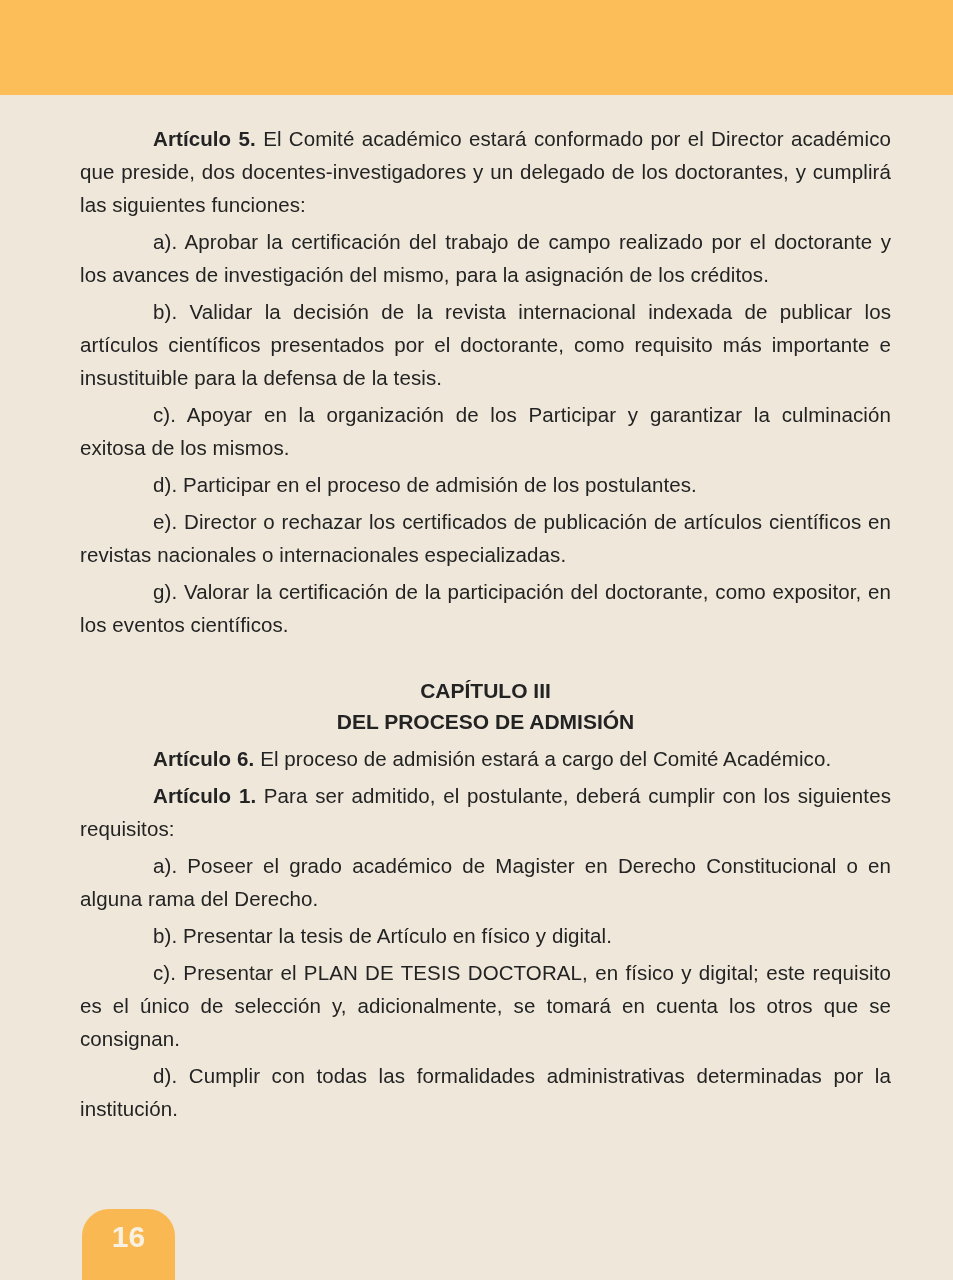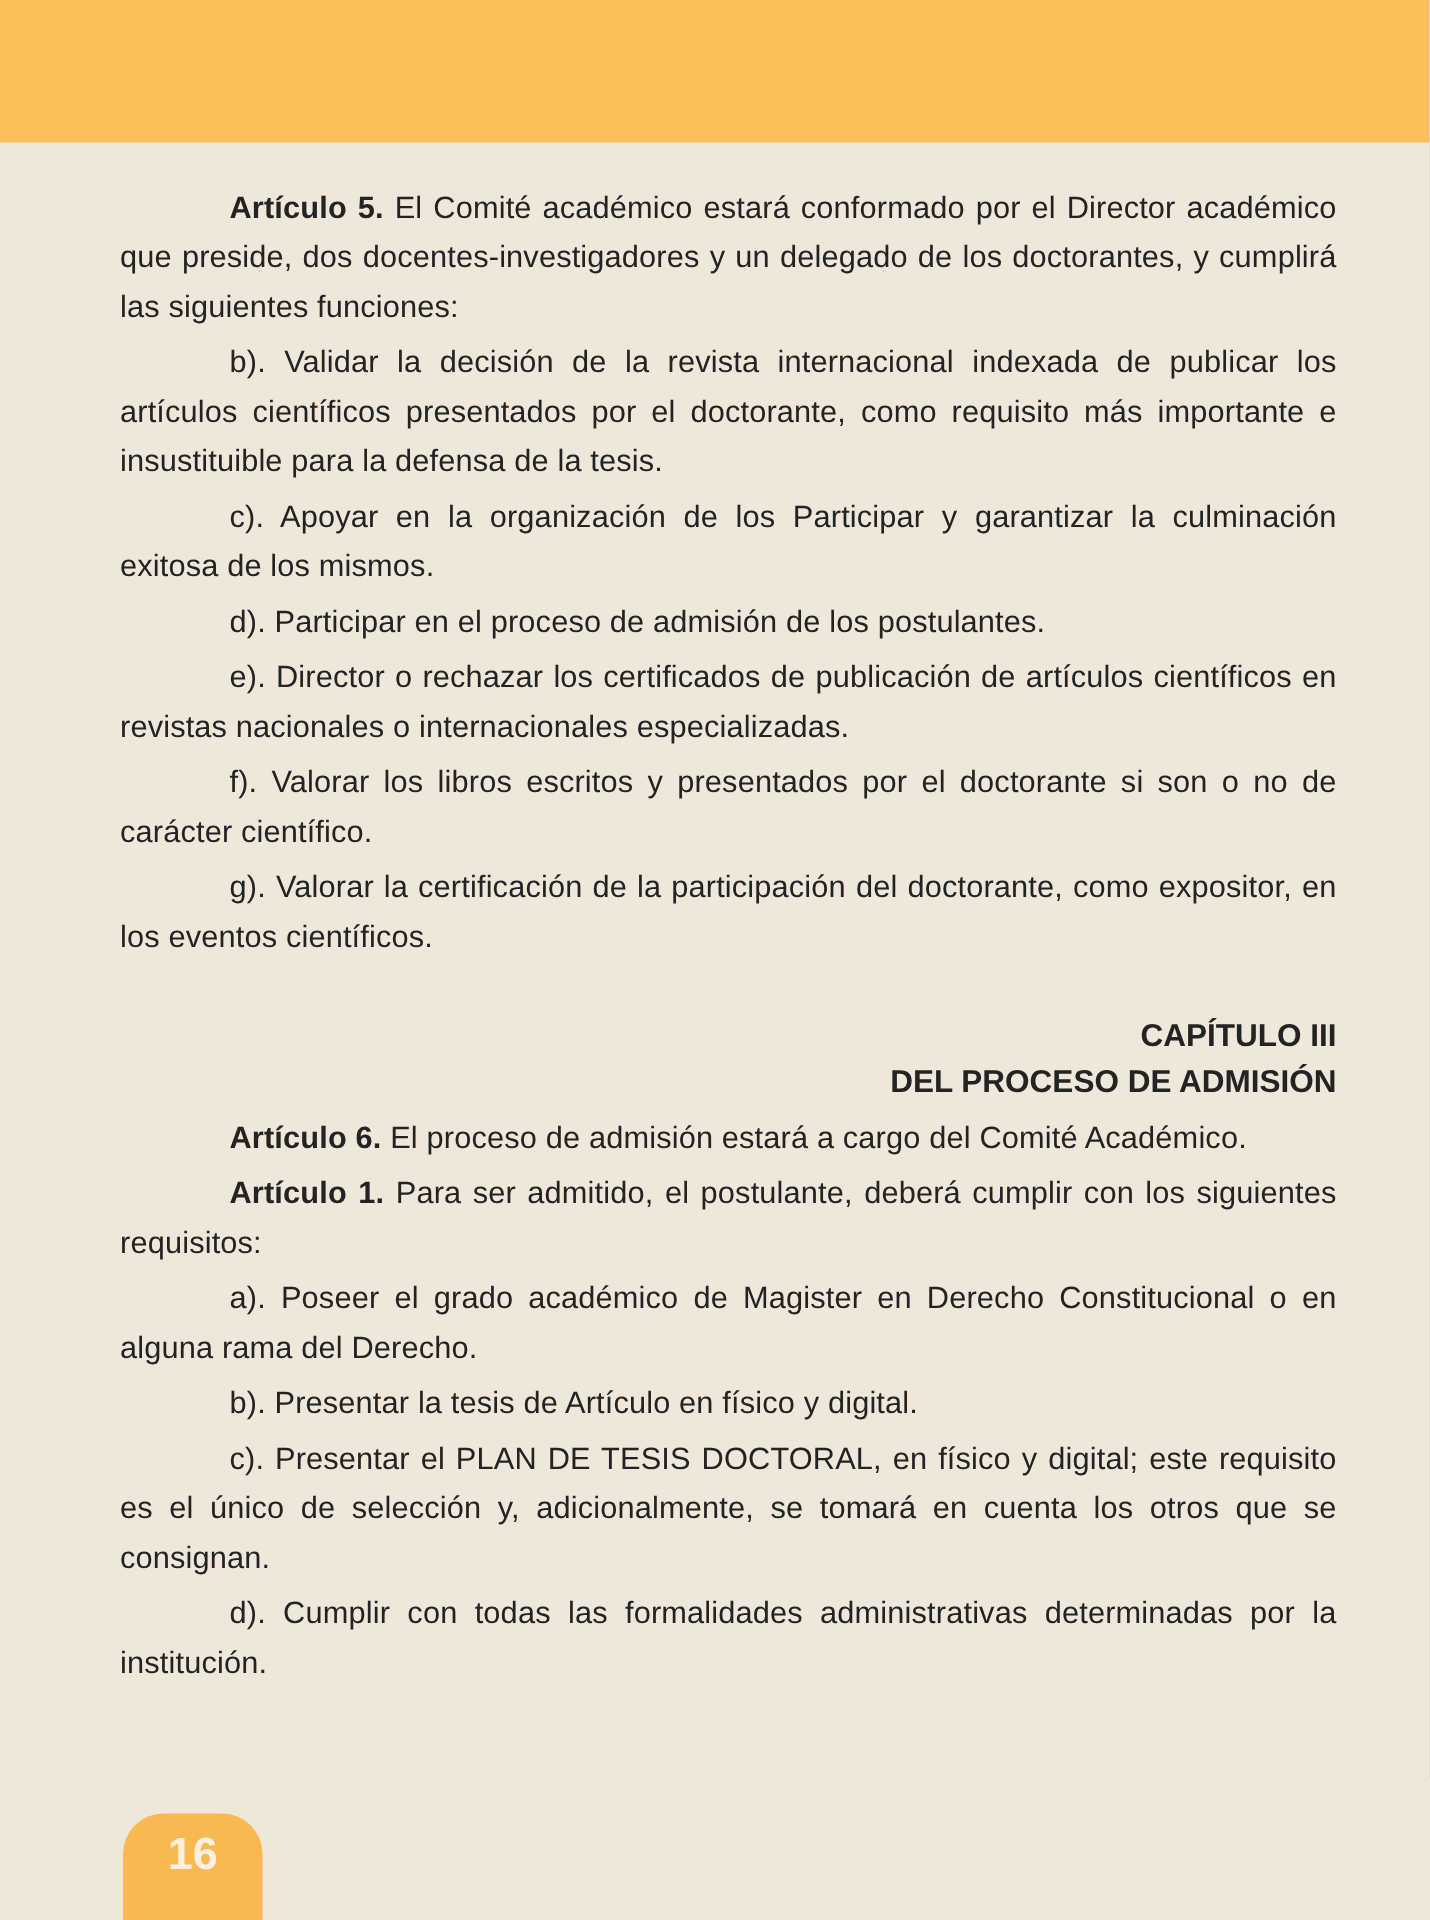--- a/index.html
+++ b/index.html
@@ -40,21 +40,21 @@
     text-align: justify;
     text-indent: 73px;
     margin-bottom: 4px;
     letter-spacing: 0.1px;
   }
 
   p.para b { font-weight: bold; }
 
   .chapter-heading {
     margin: 34px 0 5px 0;
-    text-align: right;
+    text-align: center;
     font-weight: bold;
     font-size: 21px;
     line-height: 31px;
   }
 
   .page-badge {
     position: absolute;
     left: 82px;
     top: 1209px;
     width: 93px;
@@ -72,30 +72,30 @@
 <body>
 
 <div class="page">
 
   <div class="top-band"></div>
 
   <div class="content">
 
     <p class="para"><b>Artículo 5.</b><span> El Comité académico estará conformado por el Director académico que preside, dos docentes-investigadores y un delegado de los doctorantes, y cumplirá las siguientes funciones:</span></p>
 
+    <p class="para"><span>a). Aprobar la certificación del trabajo de campo realizado por el doctorante y los avances de investigación del mismo, para la asignación de los créditos.</span></p>
 
     <p class="para"><span>b). Validar la decisión de la revista internacional indexada de publicar los artículos científicos presentados por el doctorante, como requisito más importante e insustituible para la defensa de la tesis.</span></p>
 
     <p class="para"><span>c). Apoyar en la organización de los Participar y garantizar la culminación exitosa de los mismos.</span></p>
 
     <p class="para"><span>d). Participar en el proceso de admisión de los postulantes.</span></p>
 
     <p class="para"><span>e). Director o rechazar los certificados de publicación de artículos científicos en revistas nacionales o internacionales especializadas.</span></p>
 
-    <p class="para"><span>f). Valorar los libros escritos y presentados por el doctorante si son o no de carácter científico.</span></p>
 
     <p class="para"><span>g). Valorar la certificación de la participación del doctorante, como expositor, en los eventos científicos.</span></p>
 
     <div class="chapter-heading">
       <div>CAPÍTULO III</div>
       <div>DEL PROCESO DE ADMISIÓN</div>
     </div>
 
     <p class="para"><b>Artículo 6.</b><span> El proceso de admisión estará a cargo del Comité Académico.</span></p>
 

